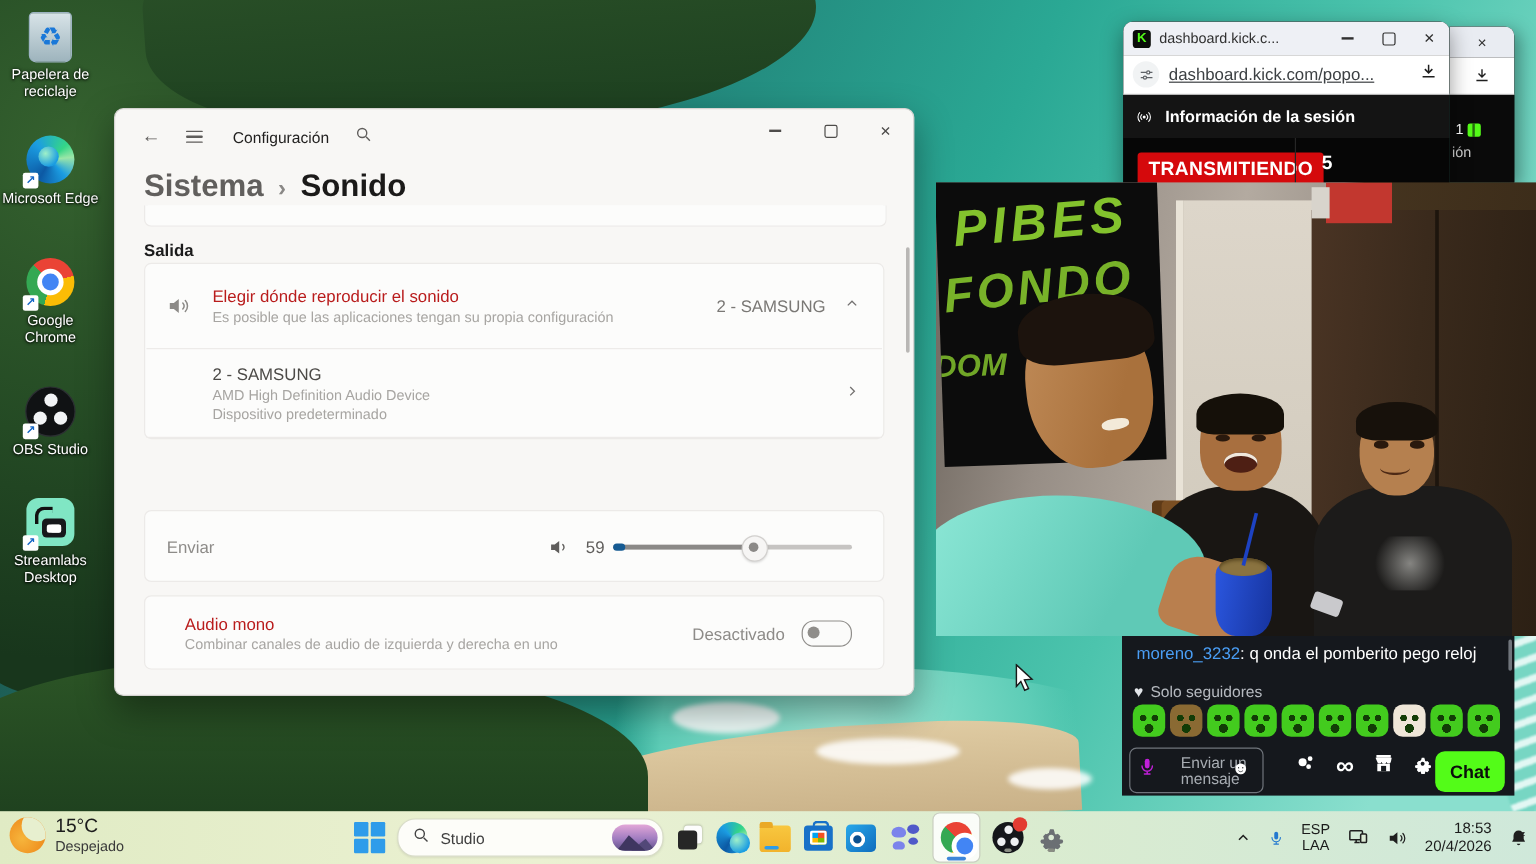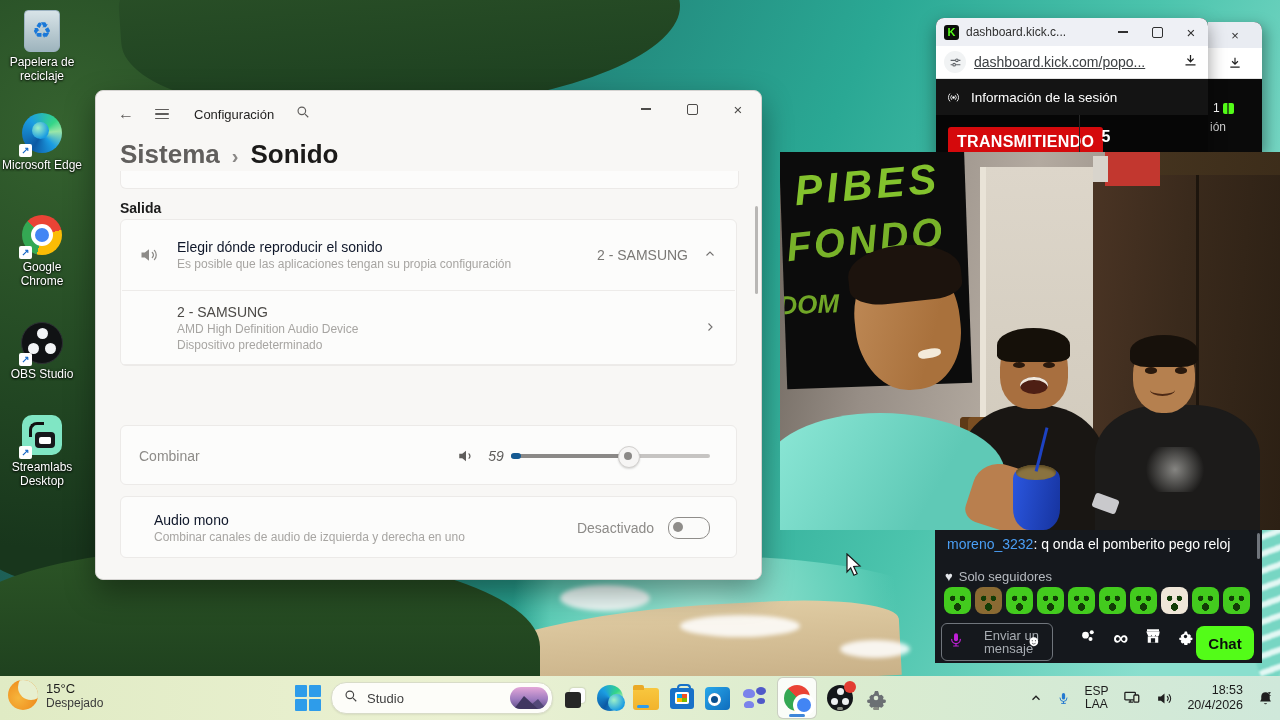--- a/index.html
+++ b/index.html
@@ -65,21 +65,21 @@
   .wb-close{font-size:15px;}
   .st-breadcrumb{position:absolute;left:24px;top:48px;font-size:26px;font-weight:600;color:#1b1a19;display:flex;gap:12px;align-items:baseline;}
   .st-breadcrumb .parent{color:#615f5d;}
   .st-breadcrumb .sep{color:#8a8886;font-size:20px;}
   .st-sliver{position:absolute;left:24px;top:80px;width:617px;height:17px;background:#fcfcfb;
       border:1px solid #eceae8;border-top:none;border-radius:0 0 6px 6px;}
   .st-section{position:absolute;left:24px;top:109px;font-size:14px;font-weight:600;color:#1b1b1b;}
   .card{position:absolute;left:24px;width:617px;background:#fcfcfb;border:1px solid #eceae8;border-radius:6px;box-sizing:border-box;}
   .row{position:relative;display:flex;align-items:center;}
   .row .ricon{width:56px;display:flex;justify-content:center;color:#8d8b88;}
-  .rtext .t1{font-size:14px;color:#0f172a;}
+  .rtext .t1{font-size:14px;color:#b91c1c;}
   .rtext .t2{font-size:12px;color:#a7a5a2;margin-top:2px;}
   .divider{height:1px;background:#edebe9;margin:0 1px;}
   .chev{color:#737170;}
   .st-scrollthumb{position:absolute;right:3px;top:115px;width:3px;height:88px;background:#b9b7b5;border-radius:2px;}
   .agg-btn{font-size:14px;color:#9c9a97;background:#fdfdfc;border:1px solid #e6e4e1;border-radius:4px;
       padding:5px 14px;}
   .vol-track{position:relative;width:199px;height:4px;border-radius:2px;background:#c6c4c2;}
   .vol-fill{position:absolute;left:0;top:0;height:4px;border-radius:2px;background:#8b8987;}
   .vol-cap{position:absolute;left:0;top:-1px;width:10px;height:6px;border-radius:3px;background:#155a92;}
   .vol-thumb{position:absolute;top:-8px;width:20px;height:20px;margin-left:-10px;border-radius:50%;
@@ -96,21 +96,21 @@
       font-size:11px;font-weight:bold;text-align:center;line-height:15px;}
   .kw-tab{margin-left:7px;font-size:12px;color:#303030;flex:1;white-space:nowrap;overflow:hidden;}
   .kw-btn{width:34px;text-align:center;color:#303030;font-size:13px;display:flex;align-items:center;justify-content:center;height:28px;}
   .kw-btn.max::before{content:"";width:9px;height:9px;border:1.3px solid #303030;border-radius:2px;}
   .kw-btn.min::before{content:"";width:10px;height:1.4px;background:#303030;}
   .kw-toolbar{height:32px;background:#fff;border-bottom:1px solid #e4e4e4;display:flex;align-items:center;}
   .kw-tune{width:22px;height:22px;margin-left:8px;border-radius:50%;background:#f1f3f4;display:flex;align-items:center;justify-content:center;color:#5f6368;}
   .kw-url{margin-left:8px;font-size:14px;color:#3c4043;flex:1;white-space:nowrap;overflow:hidden;text-decoration:underline;}
   .kw-dl{margin-right:10px;color:#1f1f1f;}
   .kw-header{height:36px;background:#141414;display:flex;align-items:center;color:#fff;}
-  .kw-header .txt{font-size:13.5px;font-weight:normal;margin-left:10px;}
+  .kw-header .txt{font-size:13.5px;font-weight:bold;margin-left:10px;}
   .kw-stats{height:44px;background:#060606;position:relative;}
   .kw-badge{position:absolute;left:12px;top:12px;background:#d5090c;color:#fff;font-size:16px;font-weight:bold;
       padding:6px 9px;border-radius:3px;letter-spacing:.3px;}
   .kw-vline{position:absolute;left:143px;top:0;width:1px;height:44px;background:#262626;}
   .kw-count{position:absolute;left:150px;top:13px;width:40px;text-align:center;color:#fff;font-weight:bold;font-size:16px;}
 
   #backwin{left:1208px;top:22px;width:54px;height:130px;border-radius:0 8px 0 0;overflow:hidden;
       box-shadow:4px 4px 14px rgba(0,0,0,.35);background:#0a0a0a;}
   .bw-top{height:26px;background:#e9ecf2;display:flex;align-items:center;justify-content:center;color:#303030;font-size:13px;}
   .bw-tool{height:30px;background:#fff;border-bottom:1px solid #e4e4e4;display:flex;align-items:center;justify-content:center;color:#1f1f1f;}
@@ -186,21 +186,21 @@
   .ch-send{position:absolute;left:261px;top:96px;width:58px;height:34px;background:#53fc18;border-radius:8px;
       color:#0b0e0c;font-size:15px;font-weight:bold;display:flex;align-items:center;justify-content:center;}
   .ch-scrollbar{position:absolute;right:2px;top:3px;width:3px;height:26px;background:#70757c;border-radius:2px;}
 
   
   #taskbar{left:0;top:676px;width:1280px;height:44px;
       background:linear-gradient(90deg,#e0ebc4 0%,#ebf1d2 35%,#dbeccf 65%,#cfe8da 100%);}
   .tb-weather{position:absolute;left:8px;top:4px;display:flex;align-items:center;gap:8px;}
   .tb-moon{width:30px;height:30px;border-radius:50%;background:radial-gradient(circle at 35% 60%,#f6b53c,#ef8f1f 70%);position:relative;overflow:hidden;}
   .tb-moon::after{content:"";position:absolute;left:10px;top:-6px;width:26px;height:26px;border-radius:50%;background:#e7efcf;}
-  .tb-wtxt .t{font-size:13px;color:#1c1c1c;}
+  .tb-wtxt .t{font-size:16px;color:#1c1c1c;}
   .tb-wtxt .c{font-size:12px;color:#3a3a3a;}
   .tb-center{position:absolute;left:295px;top:0;height:44px;display:flex;align-items:center;gap:10px;}
   .tb-win{width:26px;height:26px;display:grid;grid-template-columns:12px 12px;grid-template-rows:12px 12px;gap:2px;}
   .tb-win span{background:#2e9cea;border-radius:1px;}
   .tb-search{width:220px;height:30px;background:#fdfdf9;border:1px solid #d8dcc8;border-radius:15px;
       display:flex;align-items:center;box-shadow:0 1px 2px rgba(0,0,0,.08);}
   .tb-search .q{margin-left:12px;color:#444;}
   .tb-search .ph{margin-left:9px;font-size:13px;color:#3f3f3f;flex:1;}
   .tb-bing{width:38px;height:22px;border-radius:11px;margin-right:4px;overflow:hidden;position:relative;
       background:linear-gradient(180deg,#e3a7d8 0%,#9f7cc0 55%,#5d4e86 100%);}
@@ -360,28 +360,28 @@
           <svg width="12" height="12" viewBox="0 0 24 24" fill="none" stroke="currentColor" stroke-width="2.2">
               <path d="M9 5l7 7-7 7"></path>
             </svg>
         </div>
       </div>
       <div class="divider"></div>
     </div>
 
     <div class="card" style="top:334px;height:60px;">
       <div class="row" style="height:60px;">
-        <div class="t1" style="margin-left:18px;flex:1;font-size:14px;color:#8d8b88;">Combinar</div>
+        <div class="t1" style="margin-left:18px;flex:1;font-size:14px;color:#8d8b88;">Enviar</div>
         <div class="ricon" style="width:30px;color:#5f5d5b;">
           <svg width="18" height="18" viewBox="0 0 24 24">
               <path d="M3 9v6h4l5 4V5L7 9H3z" fill="currentColor"></path>
               <path d="M16 9a4.5 4.5 0 010 6" stroke="currentColor" fill="none" stroke-width="1.5" stroke-linecap="round"></path>
             </svg>
         </div>
-        <div style="width:30px;font-size:14px;color:#5f5d5b;text-align:center;font-style:italic;">59</div>
+        <div style="width:30px;font-size:14px;color:#5f5d5b;text-align:center;">59</div>
         <div class="vol-track" style="margin-right:26px;">
           <div class="vol-fill" style="width: 59%;"></div>
           <div class="vol-cap"></div>
           <div class="vol-thumb" style="left: 59%;"></div>
         </div>
       </div>
     </div>
 
     <div class="card" style="top:405px;height:62px;">
       <div class="row" style="height:62px;">

